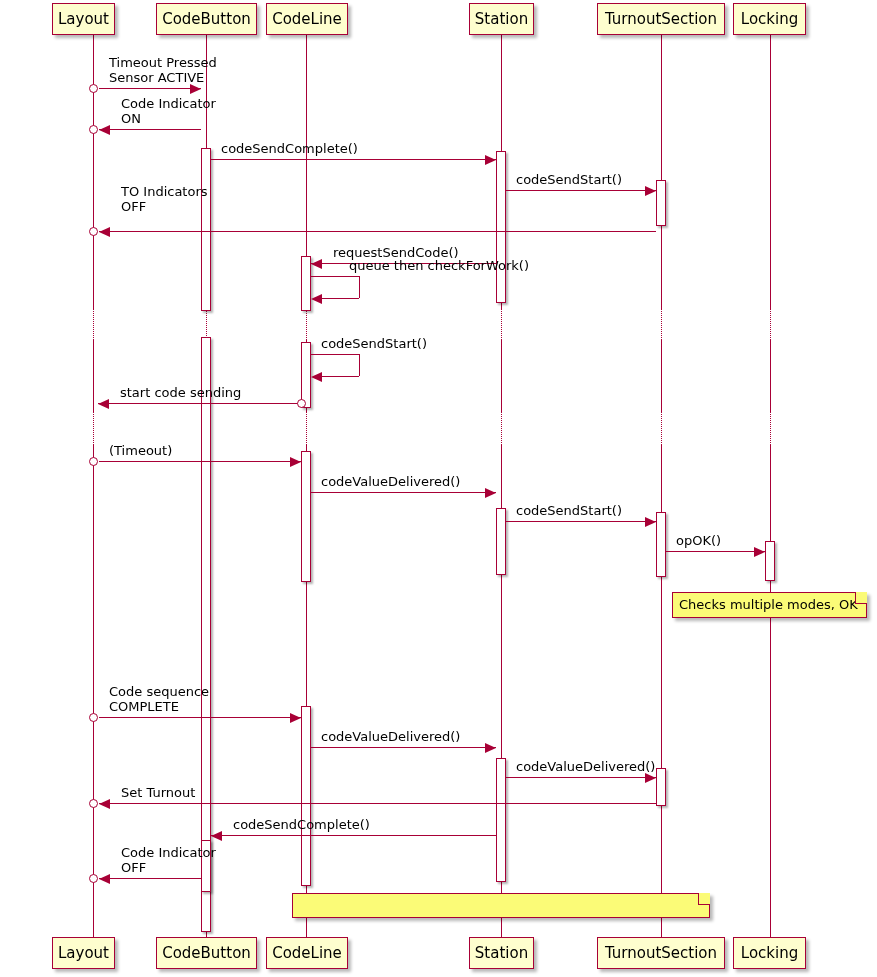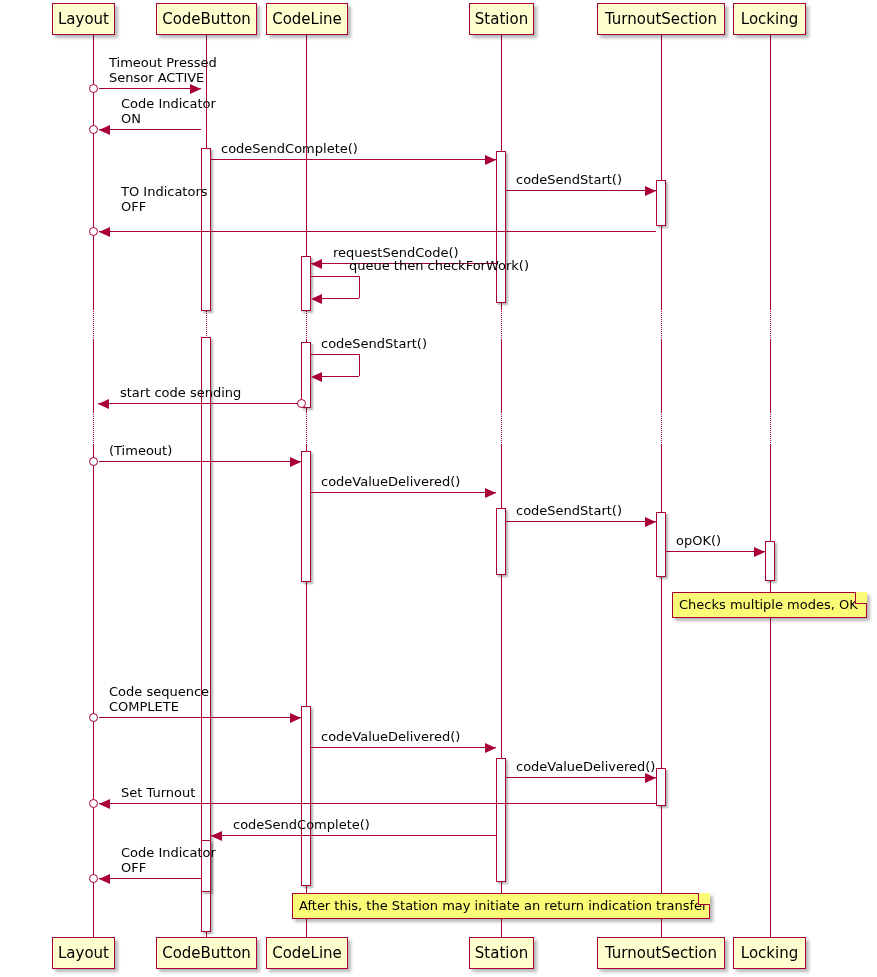--- a/index.html
+++ b/index.html
@@ -255,21 +255,21 @@
     <div class="msg-line" style="left: 211px; top: 835px; width: 285px;"></div>
     <div class="arrow-l" style="top: 831px; left: 211px;"></div>
     <div class="msg-label" style="left: 233px; top: 817px;">codeSendComplete()</div>
     <div></div>
     <div class="msg-line" style="left: 99px; top: 878px; width: 102px;"></div>
     <div class="arrow-l" style="top: 874px; left: 99px;"></div>
     <div class="endpoint-circle" style="left: 89px; top: 874px;"></div>
     <div class="msg-label" style="left: 121px; top: 845px;">Code Indicator
 OFF</div>
     <div class="note" style="left: 672px; top: 592px; width: 195px; min-height: 25px;"><span>Checks multiple modes, OK</span><div class="fold"></div></div>
-    <div class="note" style="left: 292px; top: 893px; width: 418px; min-height: 25px;"><span>After this, the Station may initiate an return indication transfer</span><div class="fold"></div></div>
+    <div class="note" style="left: 292px; top: 893px; width: 418px; min-height: 25px;"><div class="fold"></div></div>
     <div class="participant" style="left: 52px; top: 3px; width: 63px; height: 32px;">
       <span>Layout</span>
     </div>
     <div class="participant" style="left: 156px; top: 3px; width: 101px; height: 32px;">
       <span>CodeButton</span>
     </div>
     <div class="participant" style="left: 266px; top: 3px; width: 82px; height: 32px;">
       <span>CodeLine</span>
     </div>
     <div class="participant" style="left: 469px; top: 3px; width: 65px; height: 32px;">

